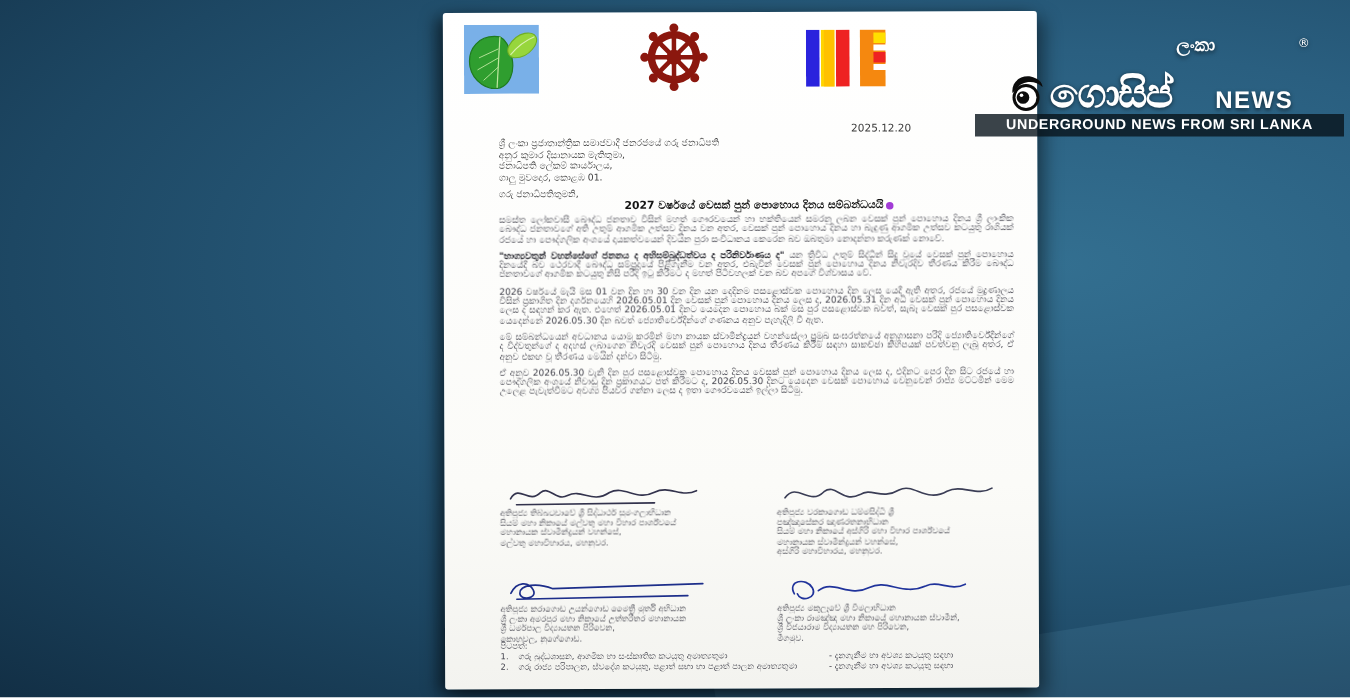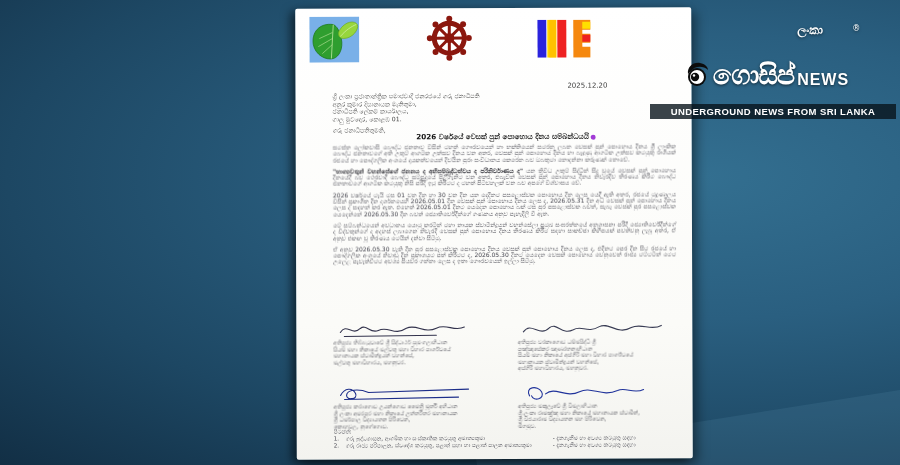--- a/index.html
+++ b/index.html
@@ -48,26 +48,26 @@
         font-size:5.6px;line-height:7.2px;color:#41414b;}
   .copy-row{display:flex;}
   .copy-no{width:12px;flex:none;}
   .copy-text{flex:1;}
   .copy-note{width:128px;flex:none;}
   
   .wm{position:absolute;left:650px;top:24px;width:246px;color:#fff;}
   .wm-brand{display:flex;align-items:flex-end;justify-content:center;gap:3px;
         text-shadow:0 1px 3px rgba(0,0,0,0.6);}
   .wm-sinhala{font-size:27px;font-weight:bold;line-height:26px;letter-spacing:-1px;}
-  .wm-stack{display:flex;flex-direction:column;line-height:1;}
+  .wm-stack{display:flex;line-height:1;}
   .wm-lanka{font-size:12px;font-weight:bold;}
   .wm-news{font-size:16px;font-weight:bold;letter-spacing:1px;
         font-family:"Liberation Sans",sans-serif;margin-top:36px;}
   .wm-reg{font-size:8px;align-self:flex-start;}
-  .wm-tagline{margin-top:16px;background:rgba(9,20,28,0.8);color:#fff;
+  .wm-tagline{margin-top:0;background:rgba(9,20,28,0.8);color:#fff;
         font-family:"Liberation Sans",sans-serif;font-size:9.5px;font-weight:bold;
         letter-spacing:0.4px;text-align:center;padding:2px 4px;white-space:nowrap;}
 </style>
 </head>
 <body>
 
 <div class="stage">
   <div class="bg-band"></div>
 
   <div class="page">
@@ -122,21 +122,21 @@
     <div class="recipient" id="recipient">
         <div>ශ්‍රී ලංකා ප්‍රජාතාන්ත්‍රික සමාජවාදී ජනරජයේ ගරු ජනාධිපති</div>
         <div>අනුර කුමාර දිසානායක මැතිතුමා,</div>
         <div>ජනාධිපති ලේකම් කාර්යාලය,</div>
         <div>ගාලු මුවදොර, කොළඹ 01.</div>
       </div>
 
     <div class="salutation">ගරු ජනාධිපතිතුමනි,</div>
 
     <div class="subject">
-      <span>2026 වර්ෂයේ වෙසක් පුන් පොහොය දිනය සම්බන්ධයයි</span><span class="dot"></span>
+      <span>2027 වර්ෂයේ වෙසක් පුන් පොහොය දිනය සම්බන්ධයයි</span><span class="dot"></span>
     </div>
 
     <div class="paras" id="paras">
         <p>සමස්ත ලෝකවාසී බෞද්ධ ජනතාව විසින් මහත් ගෞරවයෙන් හා භක්තියෙන් සමරනු ලබන වෙසක් පුන් පොහොය දිනය ශ්‍රී ලාංකික බෞද්ධ ජනතාවගේ අති උතුම් ආගමික උත්සව දිනය වන අතර, වෙසක් පුන් පොහොය දිනය හා බැඳුණු ආගමික උත්සව කටයුතු රාශියක් රජයේ හා පෞද්ගලික අංශයේ දායකත්වයෙන් දිවයින පුරා සංවිධානය කෙරෙන බව ඔබතුමා නොදන්නා කරුණක් නොවේ.</p>
         <p><b>"භාග්‍යවතුන් වහන්සේගේ ජනනය ද අභිසම්බුද්ධත්වය ද පරිනිර්වාණය ද"</b> යන ත්‍රිවිධ උතුම් සිද්ධීන් සිදු වූයේ වෙසක් පුන් පොහොය දිනයේදී බව ථෙරවාදී බෞද්ධ සම්ප්‍රදායේ පිළිගැනීම වන අතර, එබැවින් වෙසක් පුන් පොහොය දිනය නිවැරදිව තීරණය කිරීම බෞද්ධ ජනතාවගේ ආගමික කටයුතු නිසි පරිදි ඉටු කිරීමට ද මහත් පිටිවහලක් වන බව අපගේ විශ්වාසය වේ.</p>
         <p>2026 වර්ෂයේ මැයි මස 01 වන දින හා 30 වන දින යන දෙදිනම පසළොස්වක පොහොය දින ලෙස යෙදී ඇති අතර, රජයේ මුද්‍රණාලය විසින් ප්‍රකාශිත දින දර්ශනයෙහි 2026.05.01 දින වෙසක් පුන් පොහොය දිනය ලෙස ද, 2026.05.31 දින අධි වෙසක් පුන් පොහොය දිනය ලෙස ද සඳහන් කර ඇත. එහෙත් 2026.05.01 දිනට යෙදෙන පොහොය බක් මස පුර පසළොස්වක බවත්, සැබෑ වෙසක් පුර පසළොස්වක යෙදෙන්නේ 2026.05.30 දින බවත් ජ්‍යොතිර්වේදීන්ගේ ගණනය අනුව පැහැදිලි වී ඇත.</p>
         <p>මේ සම්බන්ධයෙන් අවධානය යොමු කරමින් මහා නායක ස්වාමීන්ද්‍රයන් වහන්සේලා ප්‍රමුඛ සංඝරත්නයේ අනුශාසනා පරිදි ජ්‍යොතිර්වේදීන්ගේ ද විද්වතුන්ගේ ද අදහස් ලබාගෙන නිවැරදි වෙසක් පුන් පොහොය දිනය තීරණය කිරීම සඳහා සාකච්ඡා කිහිපයක් පවත්වනු ලැබූ අතර, ඒ අනුව එකඟ වූ තීරණය මෙයින් දන්වා සිටිමු.</p>
         <p>ඒ අනුව 2026.05.30 වැනි දින පුර පසළොස්වක පොහොය දිනය වෙසක් පුන් පොහොය දිනය ලෙස ද, එදිනට පෙර දින සිට රජයේ හා පෞද්ගලික අංශයේ නිවාඩු දින ප්‍රකාශයට පත් කිරීමට ද, 2026.05.30 දිනට යෙදෙන වෙසක් පොහොය වෙනුවෙන් රාජ්‍ය මට්ටමින් මෙම උලෙළ පැවැත්වීමට අවශ්‍ය පියවර ගන්නා ලෙස ද ඉතා ගෞරවයෙන් ඉල්ලා සිටිමු.</p>
       </div>
 

